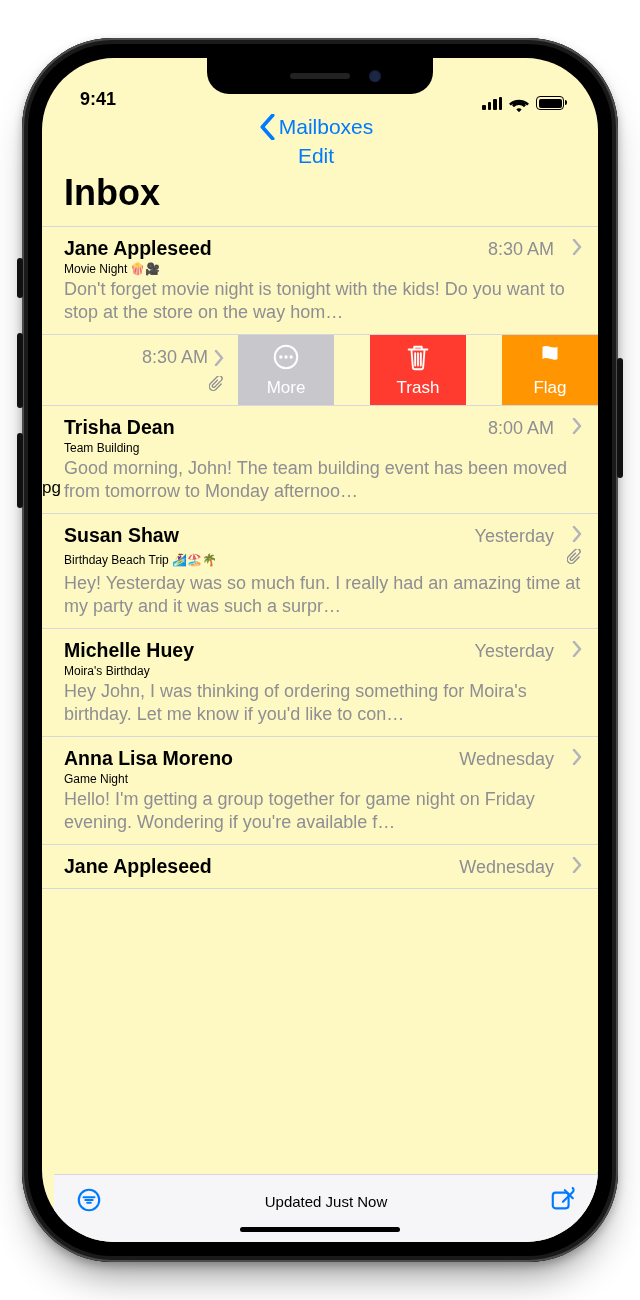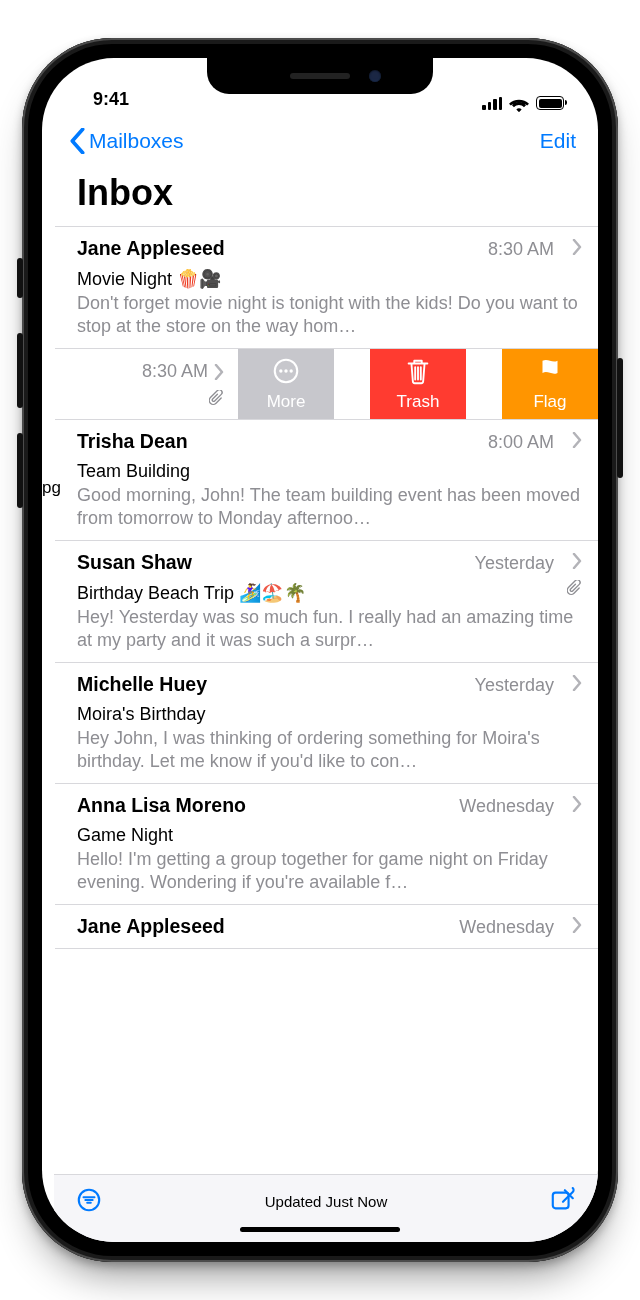--- a/index.html
+++ b/index.html
@@ -42,25 +42,24 @@
   }
   .side-btn{position:absolute;background:#111;border-radius:4px;}
   .sb1{left:-5px;top:220px;width:6px;height:40px;}
   .sb2{left:-5px;top:295px;width:6px;height:75px;}
   .sb3{left:-5px;top:395px;width:6px;height:75px;}
   .sb4{right:-5px;top:320px;width:6px;height:120px;}
 
   .screen{
     width:100%;
     height:100%;
-    background:#ffffff;
+    background:#fef9c3;
     border-radius:72px;
     overflow:hidden;
     position:relative;
-    padding-left:13px;
   }
 
   .notch{
     position:absolute;
     top:0;left:50%;transform:translateX(-50%);
     width:226px;height:36px;
     background:#000;
     border-bottom-left-radius:22px;
     border-bottom-right-radius:22px;
     z-index:50;
@@ -88,20 +87,21 @@
   .batt{width:28px;height:14px;border:1.5px solid #000;border-radius:4px;position:relative;}
   .batt::after{content:"";position:absolute;right:-4px;top:3px;width:2.5px;height:5px;background:#000;border-radius:0 2px 2px 0;}
   .batt i{position:absolute;inset:1.5px;background:#000;border-radius:2px;}
 
   
   .navbar{
     height:54px;
     display:flex;align-items:center;justify-content:space-between;
     padding:0 22px 0 14px;
     font-size:21px;
+    flex-direction:column;
   }
   .back{display:flex;align-items:center;color:var(--blue);gap:3px;}
   .back svg{width:17px;height:26px;}
   .edit{color:var(--blue);}
 
   .large-title{
     font-size:36px;font-weight:700;
     padding:4px 22px 12px;
   }
 
@@ -110,21 +110,21 @@
   .row{
     padding:10px 16px 10px 22px;
     border-bottom:0.8px solid var(--sep);
     position:relative;
   }
   .row-head{display:flex;align-items:baseline;gap:12px;}
   .sender{font-size:19.5px;font-weight:600;flex:1;min-width:0;}
   .time{color:var(--gray);font-size:18px;white-space:nowrap;}
   .chev{color:var(--light-gray);margin-left:6px;}
   .chev svg{width:10px;height:16px;display:block;}
-  .subject{font-size:18px;margin-top:8px;}
+  .subject{font-size:12px;margin-top:2px;}
   .preview{
     font-size:18px;color:var(--gray);line-height:1.28;
     margin-top:2px;max-height:2.6em;overflow:hidden;
   }
   .clip{color:var(--gray);margin-top:2px;}
   .clip svg{width:15px;height:17px;}
 
   
   .swiped{display:flex;align-items:stretch;padding:0;}
   .swiped .row-body{flex:1;display:flex;justify-content:flex-end;align-items:flex-start;padding:12px 14px 8px 22px;gap:10px;}

